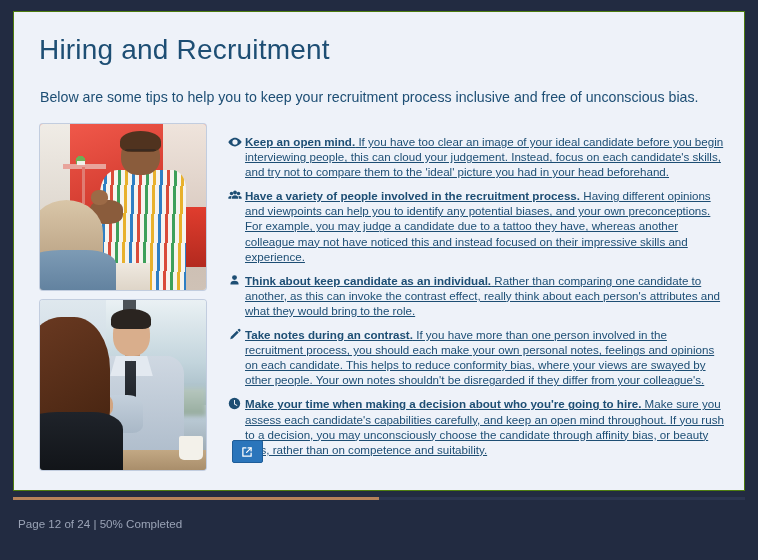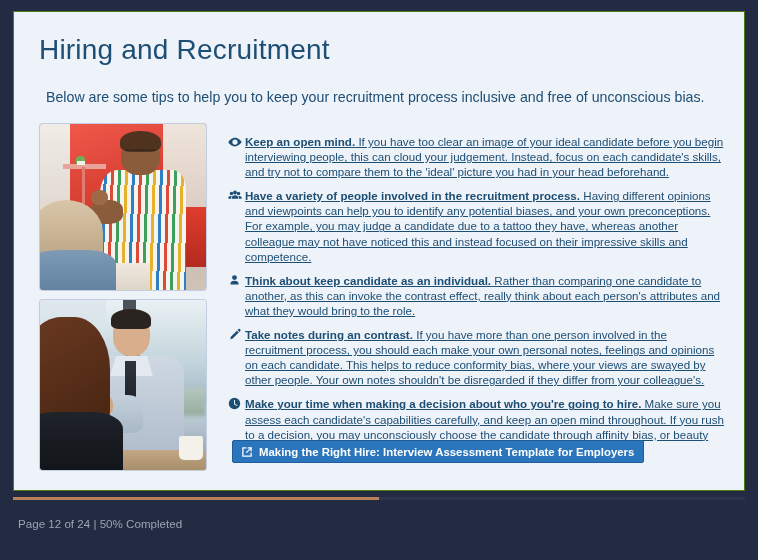--- a/index.html
+++ b/index.html
@@ -17,21 +17,21 @@
     background: #eef2f9;
     border: 1px solid #4d7c0f;
   }
 
   .page-title {
     position: absolute; left: 25px; top: 22px;
     font-size: 28px; font-weight: 400; letter-spacing: .2px;
     color: #1d4e74;
   }
   .intro {
-    position: absolute; left: 32px; top: 76px; width: 660px;
+    position: absolute; left: 26px; top: 76px; width: 660px;
     font-size: 14.2px; line-height: 19px; color: #1d4e74;
   }
 
   
   .media-col { position: absolute; left: 26px; top: 112px; width: 168px; }
   .photo {
     width: 166px; height: 166px; border-radius: 3px;
     overflow: hidden; position: relative;
     box-shadow: 0 0 0 1px rgba(140,160,190,.45);
   }
@@ -230,21 +230,21 @@
           <svg width="14" height="14" viewBox="0 0 16 16" fill="currentColor">
             <circle cx="4" cy="5" r="2"></circle>
               <circle cx="12" cy="5" r="2"></circle>
               <circle cx="8" cy="4" r="2.2"></circle>
             <path d="M8 7c-2.2 0-3.6 1.2-3.6 2.6V11h7.2V9.6C11.6 8.2 10.2 7 8 7z"></path>
             <path d="M3.2 8C1.6 8 0.4 8.9 0.4 10V11h3.2V9.6c0-.6.2-1.1.6-1.6H3.2z"></path>
             <path d="M12.8 8h-1c.4.5.6 1 .6 1.6V11h3.2v-1c0-1.1-1.2-2-2.8-2z"></path>
           </svg>
         </span>
         <div class="tip-body">
-          <b>Have a variety of people involved in the recruitment process.</b><span> Having different opinions and viewpoints can help you to identify any potential biases, and your own preconceptions. For example, you may judge a candidate due to a tattoo they have, whereas another colleague may not have noticed this and instead focused on their impressive skills and competence.</span>
+          <b>Have a variety of people involved in the recruitment process.</b><span> Having different opinions and viewpoints can help you to identify any potential biases, and your own preconceptions. For example, you may judge a candidate due to a tattoo they have, whereas another colleague may not have noticed this and instead focused on their impressive skills and experience.</span>
         </div>
       </div>
 
       <div class="tip">
         <span class="tip-icon">
           <svg width="13" height="13" viewBox="0 0 16 16" fill="currentColor">
             <circle cx="8" cy="4.4" r="3"></circle>
             <path d="M8 8.4c-3 0-5 1.7-5 3.5V13h10v-1.1c0-1.8-2-3.5-5-3.5z"></path>
           </svg>
         </span>
@@ -281,21 +281,20 @@
 
 
     <a class="link-btn">
       <span>
         <svg width="12" height="12" viewBox="0 0 16 16" fill="none" stroke="#ffffff" stroke-width="1.7" stroke-linecap="round" stroke-linejoin="round">
           <path d="M6.5 2.5H2.5v11h11V9.5"></path>
           <path d="M9.5 2.5h4v4"></path>
           <path d="M13.5 2.5L7.5 8.5"></path>
         </svg>
       </span>
-      <span>Making the Right Hire: Interview Assessment Template for Employers</span>
     </a>
 
   </div>
 
   <div class="progress-track">
     <div class="progress-fill" id="progress-fill" style="width: 50%;"></div>
   </div>
 
   <div class="footer">
 

